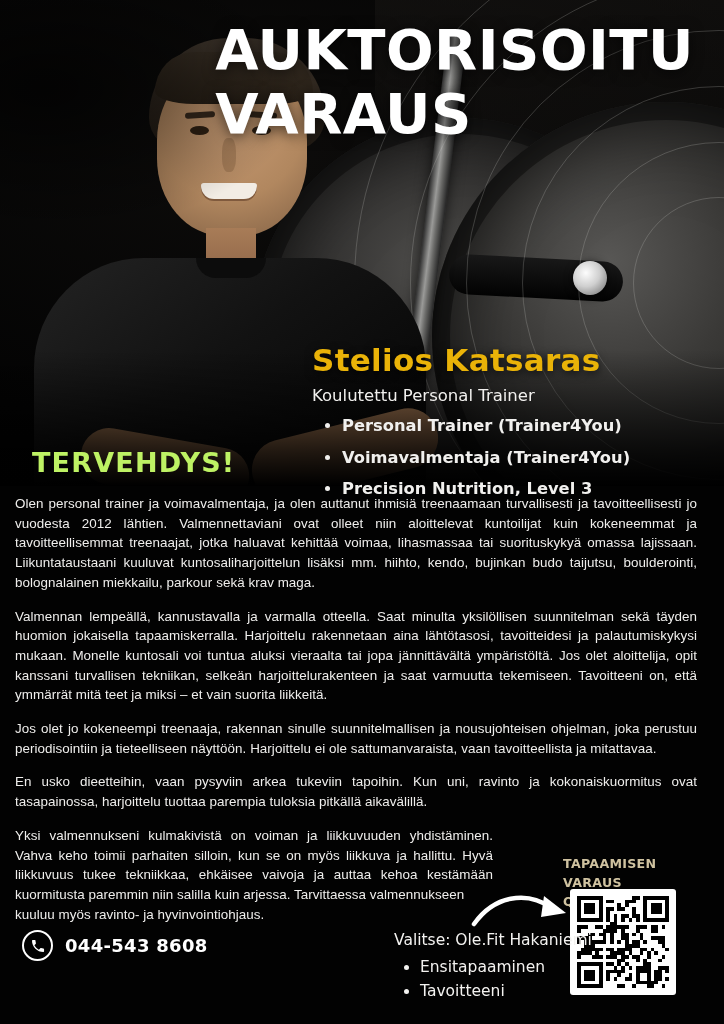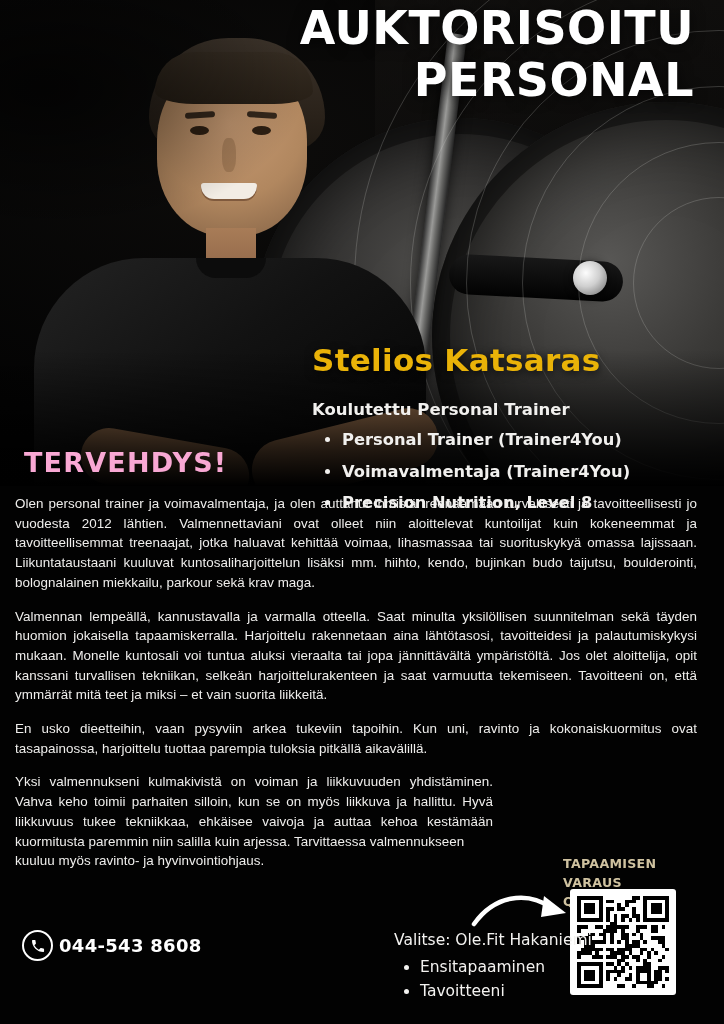--- a/index.html
+++ b/index.html
@@ -50,45 +50,45 @@
         background:linear-gradient(145deg,#232323 0%,#121212 45%,#070707 85%);}
   .collar{position:absolute;left:196px;top:258px;width:70px;height:20px;border-radius:0 0 36px 36px;background:#0c0c0c;}
   .arm{position:absolute;border-radius:34px;background:linear-gradient(180deg,#9a714e,#7d5a3e);}
   .arm--r{left:250px;top:424px;width:190px;height:60px;transform:rotate(-14deg);}
   .arm--l{left:80px;top:438px;width:170px;height:56px;transform:rotate(10deg);}
   .hero-fade{position:absolute;left:0;top:0;width:724px;height:486px;pointer-events:none;
         background:linear-gradient(180deg,rgba(0,0,0,0) 72%,rgba(0,0,0,.78) 93%,#000 100%),
                    radial-gradient(60% 50% at 6% 18%,rgba(0,0,0,.65),rgba(0,0,0,0) 60%);}
 
   
-  .title{position:absolute;right:30px;top:2px;z-index:9;text-align:right;color:#fff;
-        font-weight:800;font-size:46px;line-height:1.14;letter-spacing:.5px;
+  .title{position:absolute;right:30px;top:18px;z-index:9;color:#fff;
+        font-weight:800;font-size:56px;line-height:1.14;letter-spacing:.5px;
         text-shadow:0 2px 14px rgba(0,0,0,.65);}
   .who{position:absolute;left:312px;top:342px;z-index:9;}
   .who-name{font-size:31px;font-weight:600;letter-spacing:.3px;color:#eab308;text-shadow:0 2px 10px rgba(0,0,0,.8);}
-  .who-sub{margin-top:22px;font-size:16.5px;font-weight:700;}
+  .who-sub{margin-top:8px;font-size:16.5px;font-weight:400;}
   .creds{margin:4px 0 0;padding-left:30px;list-style:disc;font-size:16.3px;font-weight:700;line-height:1.33;}
   .creds li{margin-top:10px;}
-  .greeting{position:absolute;left:24px;top:447px;z-index:9;font-size:27px;font-weight:700;letter-spacing:1.2px;color:#f9a8d4;}
+  .greeting{position:absolute;left:32px;top:447px;z-index:9;font-size:27px;font-weight:700;letter-spacing:1.2px;color:#bef264;}
 
   .bio{position:absolute;left:15px;top:494px;width:682px;z-index:5;
         font-family:"Liberation Sans",sans-serif;font-size:13.4px;line-height:1.47;
         letter-spacing:.05px;text-align:justify;color:#efeeec;}
   .bio p{margin:0 0 14px;white-space:pre-line;}
   .bio p:last-child{width:478px;margin-bottom:0;}
 
   .qr-label{position:absolute;left:563px;top:847px;z-index:6;width:150px;
         font-size:12.6px;font-weight:700;line-height:1.5;letter-spacing:.3px;color:var(--accent);margin-top:8px;}
   .qr-arrow{position:absolute;left:468px;top:884px;z-index:6;}
   .qr{position:absolute;left:570px;top:889px;width:106px;height:106px;z-index:6;
         background:#fff;border-radius:3px;padding:7px;box-sizing:border-box;}
   .qr svg{display:block;width:100%;height:100%;fill:#000;shape-rendering:crispEdges;}
 
   .contact{position:absolute;left:22px;top:930px;z-index:6;}
-  .contact-row{display:flex;align-items:center;gap:6px;margin-bottom:11px;}
+  .contact-row{display:flex;align-items:center;gap:12px;margin-bottom:11px;}
   .cicon{width:31px;height:31px;border-radius:50%;border:2px solid #fff;box-sizing:border-box;
         display:flex;align-items:center;justify-content:center;flex:0 0 auto;}
   .cicon svg{width:16px;height:16px;fill:#fff;}
   .ctext{font-size:18px;font-weight:700;letter-spacing:.3px;color:#fff;}
 
   .choose{position:absolute;left:394px;top:931px;z-index:6;font-size:15.5px;color:#f3f2f0;}
   .choose-list{margin:6px 0 0;padding-left:26px;list-style:disc;line-height:1.55;}
 </style>
 </head>
 <body>
@@ -127,38 +127,39 @@
       <div class="collar"></div>
       <div class="arm arm--l"></div>
       <div class="arm arm--r"></div>
     </div>
 
     <div class="hero-fade"></div>
   </div>
 
   <div class="title">
     <div>AUKTORISOITU</div>
-    <div>PERSONAL</div>
+    <div>VARAUS</div>
   </div>
 
   <div class="who">
     <div class="who-name">Stelios Katsaras</div>
     <div class="who-sub">Koulutettu Personal Trainer</div>
     <ul class="creds">
       <li>Personal Trainer (Trainer4You)</li>
       <li>Voimavalmentaja (Trainer4You)</li>
-      <li>Precision Nutrition, Level 8</li>
+      <li>Precision Nutrition, Level 3</li>
     </ul>
   </div>
 
   <div class="greeting">TERVEHDYS!</div>
 
   <div class="bio">
     <p>Olen personal trainer ja voimavalmentaja, ja olen auttanut ihmisiä treenaamaan turvallisesti ja tavoitteellisesti jo vuodesta 2012 lähtien. Valmennettaviani ovat olleet niin aloittelevat kuntoilijat kuin kokeneemmat ja tavoitteellisemmat treenaajat, jotka haluavat kehittää voimaa, lihasmassaa tai suorituskykyä omassa lajissaan. Liikuntataustaani kuuluvat kuntosaliharjoittelun lisäksi mm. hiihto, kendo, bujinkan budo taijutsu, boulderointi, bolognalainen miekkailu, parkour sekä krav maga.</p>
     <p>Valmennan lempeällä, kannustavalla ja varmalla otteella. Saat minulta yksilöllisen suunnitelman sekä täyden huomion jokaisella tapaamiskerralla. Harjoittelu rakennetaan aina lähtötasosi, tavoitteidesi ja palautumiskykysi mukaan. Monelle kuntosali voi tuntua aluksi vieraalta tai jopa jännittävältä ympäristöltä. Jos olet aloittelija, opit kanssani turvallisen tekniikan, selkeän harjoittelurakenteen ja saat varmuutta tekemiseen. Tavoitteeni on, että ymmärrät mitä teet ja miksi – et vain suorita liikkeitä.</p>
+    <p>Jos olet jo kokeneempi treenaaja, rakennan sinulle suunnitelmallisen ja nousujohteisen ohjelman, joka perustuu periodisointiin ja tieteelliseen näyttöön. Harjoittelu ei ole sattumanvaraista, vaan tavoitteellista ja mitattavaa.</p>
     <p>En usko dieetteihin, vaan pysyviin arkea tukeviin tapoihin. Kun uni, ravinto ja kokonaiskuormitus ovat tasapainossa, harjoittelu tuottaa parempia tuloksia pitkällä aikavälillä.</p>
     <p>Yksi valmennukseni kulmakivistä on voiman ja liikkuvuuden yhdistäminen.  Vahva keho toimii parhaiten silloin, kun se on myös liikkuva ja hallittu. Hyvä liikkuvuus tukee tekniikkaa, ehkäisee vaivoja ja auttaa kehoa kestämään kuormitusta paremmin niin salilla kuin arjessa. Tarvittaessa valmennukseen
 kuuluu myös ravinto- ja hyvinvointiohjaus.</p>
   </div>
 
   <div class="qr-label">
     <div>TAPAAMISEN VARAUS</div>
     <div>QR-KOODILLA:</div>
   </div>
 

